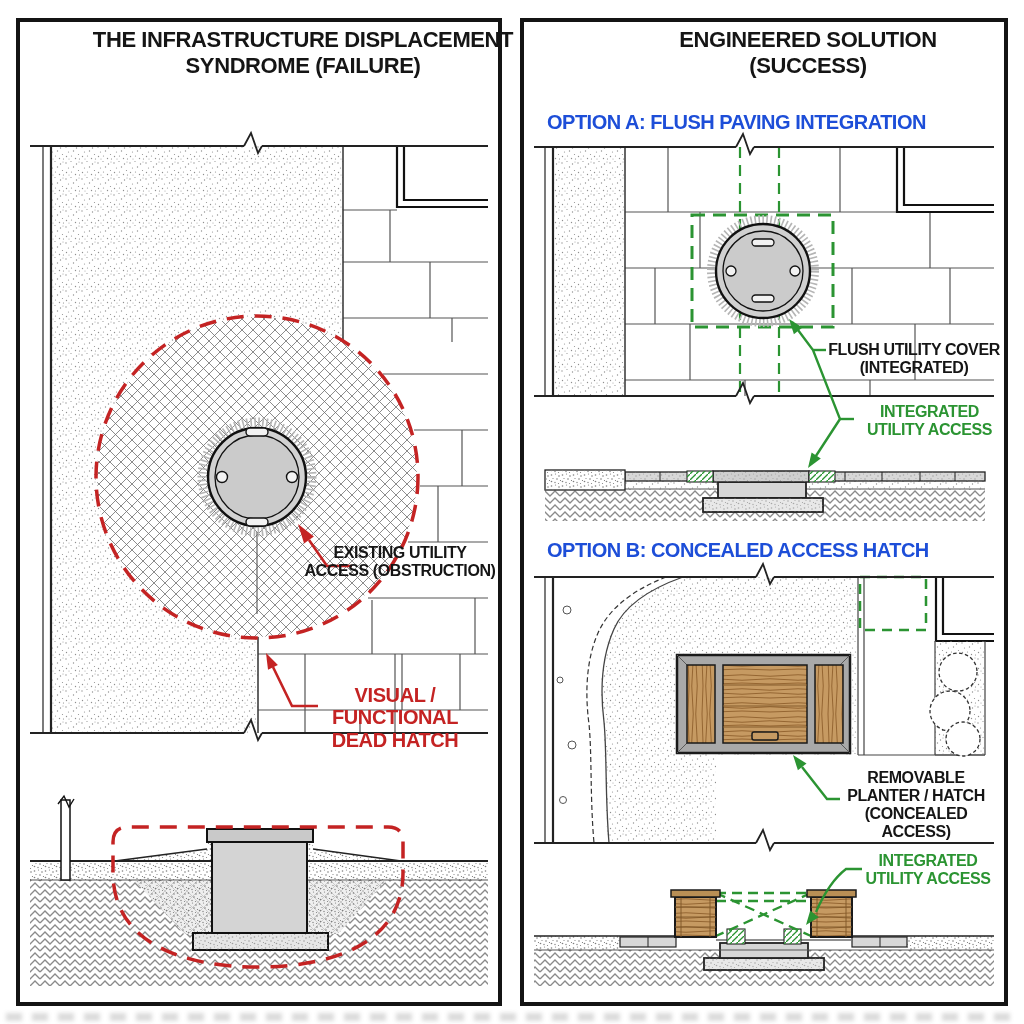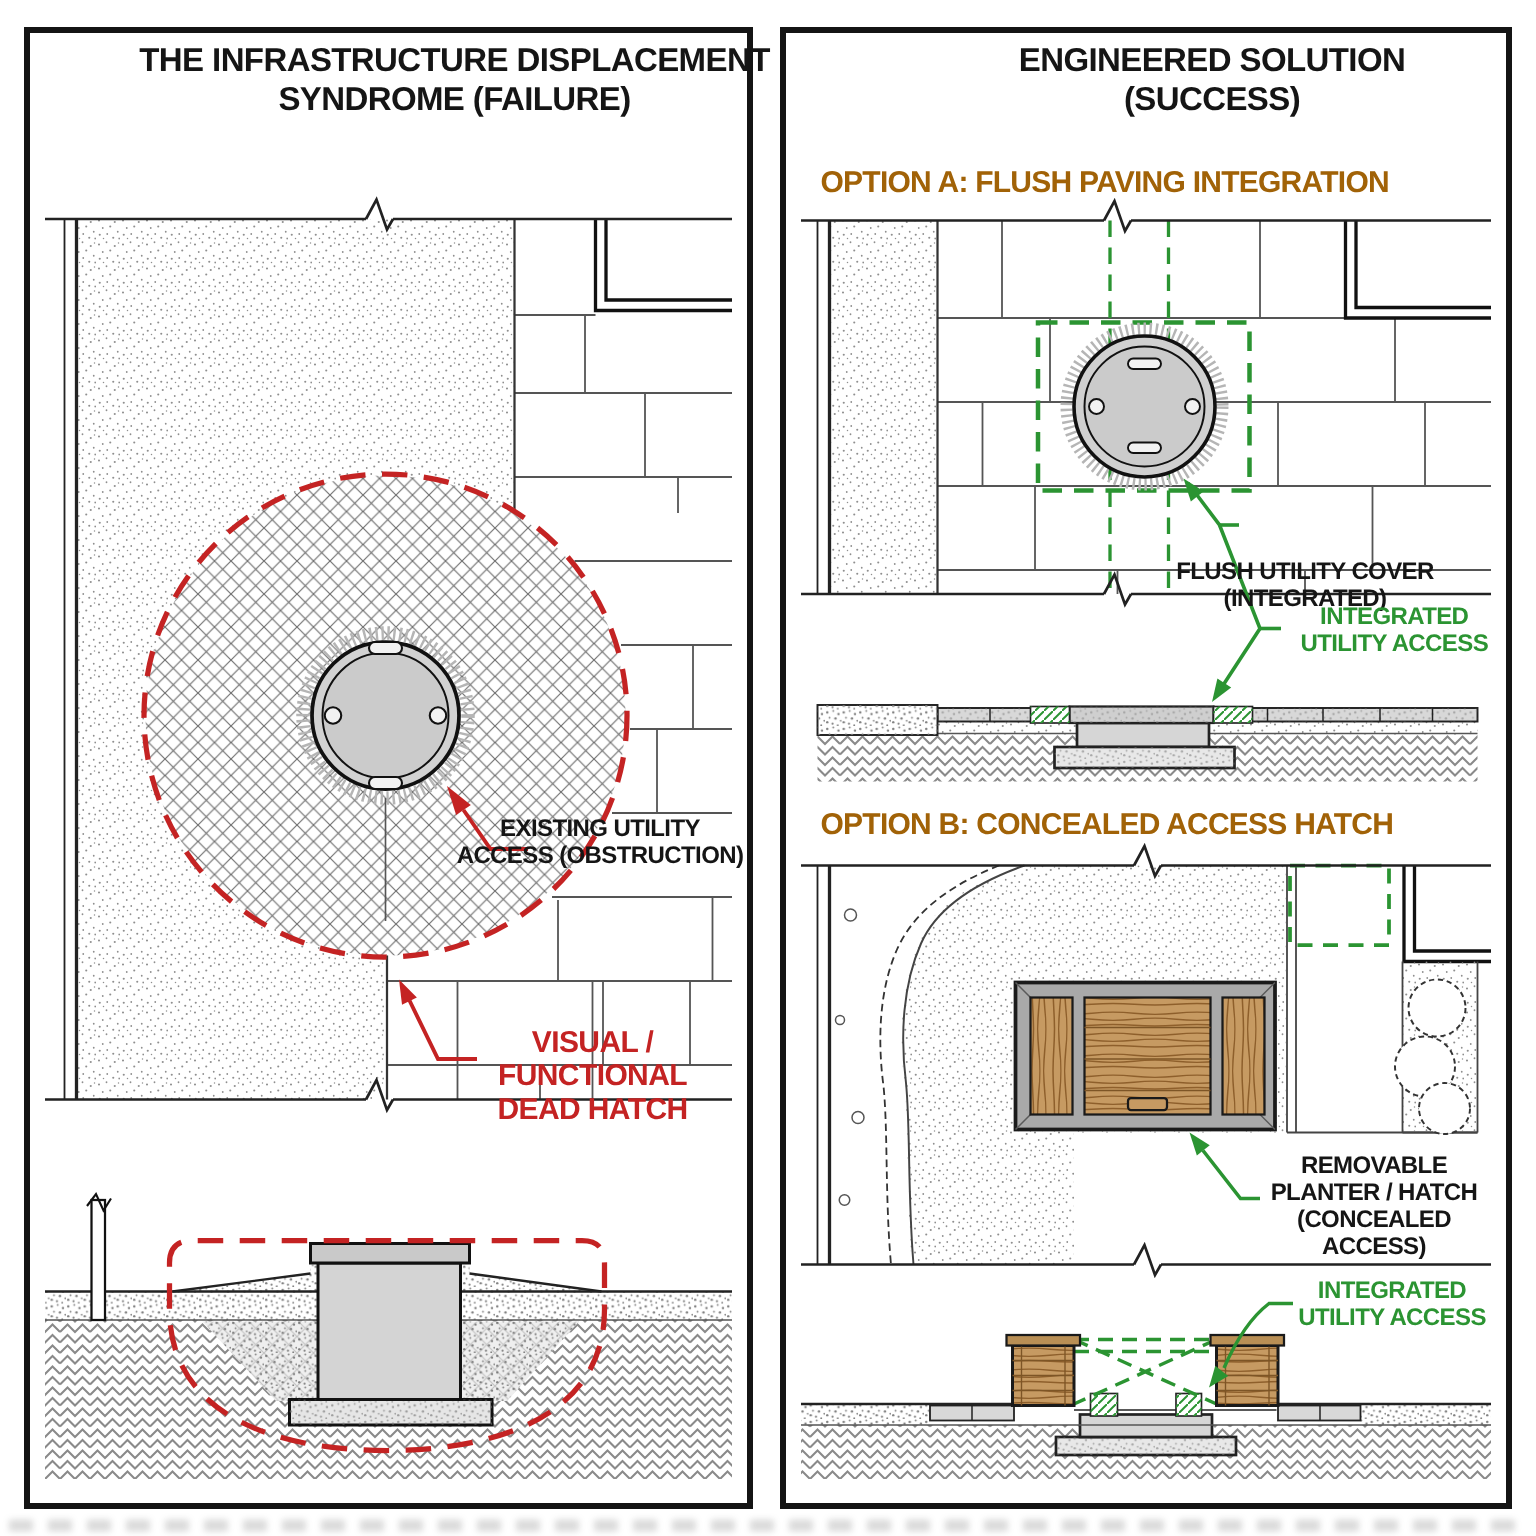--- a/index.html
+++ b/index.html
@@ -5,21 +5,21 @@
   html,body{margin:0;padding:0;}
   body{
     width:1024px;height:1024px;position:relative;overflow:hidden;
     background:#ffffff;
     font-family:"Liberation Sans", sans-serif;
   }
   svg{position:absolute;left:0;top:0;}
   .lbl{position:absolute;font-weight:700;letter-spacing:-0.4px;line-height:1.12;text-align:center;}
   .lbl span{display:block;}
   .title{font-size:22px;color:#151515;line-height:1.18;padding-left:44px;}
-  .heading{font-size:20px;color:#a16207;text-align:left;letter-spacing:-0.5px;}
+  .heading{font-size:20px;color:#1d4ed8;text-align:left;letter-spacing:-0.5px;}
   .ann{font-size:16px;color:#151515;}
   .ann-red{font-size:20px;color:#c42323;}
   .ann-green{font-size:16px;color:#2b9432;}
   .ghost-text{
     position:absolute;left:6px;right:6px;top:1013px;height:8px;
     background:repeating-linear-gradient(90deg, rgba(110,110,110,0.45) 0 16px, rgba(255,255,255,0) 16px 26px);
     filter:blur(2px);opacity:.55;
   }
 </style>
 </head>
@@ -325,21 +325,21 @@
 <div class="lbl ann" style="left:300px;top:544px;width:200px;">
   <span>EXISTING UTILITY</span>
   <span>ACCESS (OBSTRUCTION)</span>
 </div>
 
 <div class="lbl ann-red" style="left:295px;top:684px;width:200px;">
   <span>VISUAL / FUNCTIONAL</span>
   <span>DEAD HATCH</span>
 </div>
 
-<div class="lbl ann" style="left:782px;top:341px;width:176px;margin-top:32px;">
+<div class="lbl ann" style="left:826px;top:341px;width:176px;">
   <span>FLUSH UTILITY COVER</span>
   <span>(INTEGRATED)</span>
 </div>
 
 <div class="lbl ann-green" style="left:852px;top:403px;width:155px;">
   <span>INTEGRATED</span>
   <span>UTILITY ACCESS</span>
 </div>
 
 <div class="lbl heading" style="left:547px;top:539px;width:440px;">OPTION B: CONCEALED ACCESS HATCH</div>

